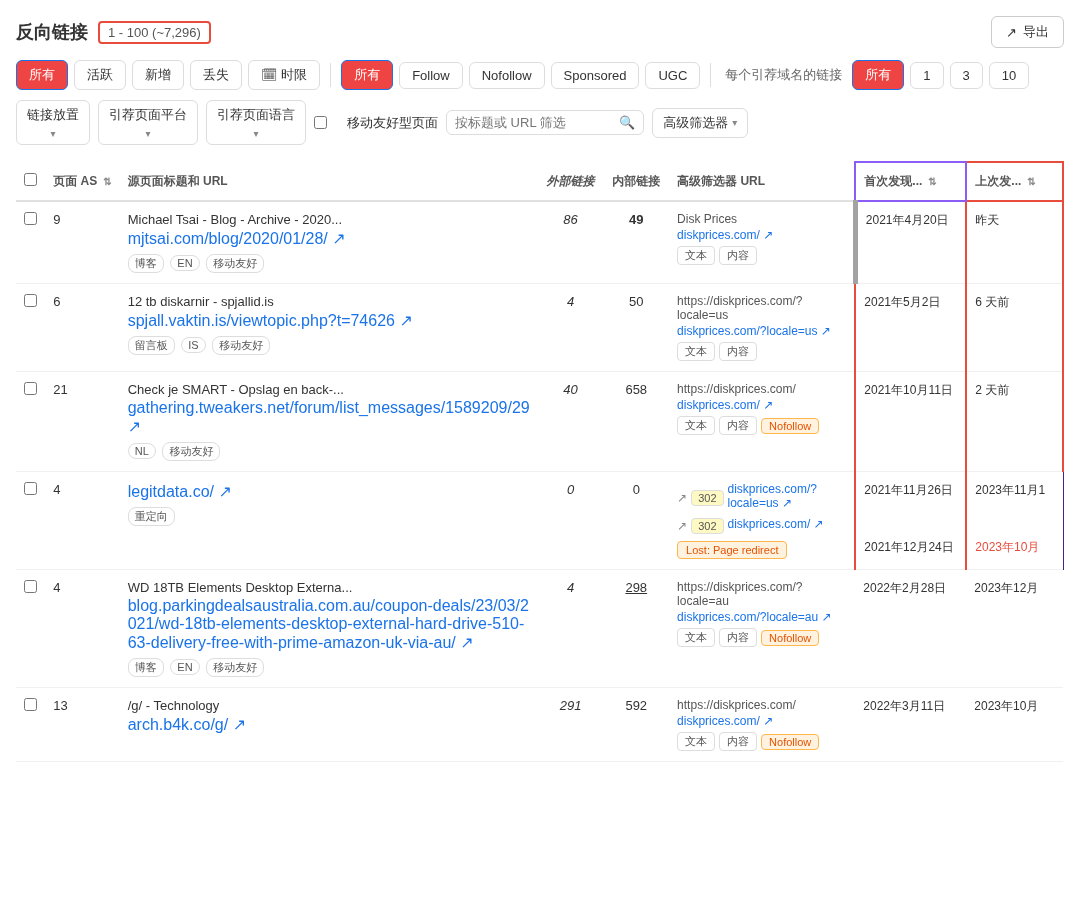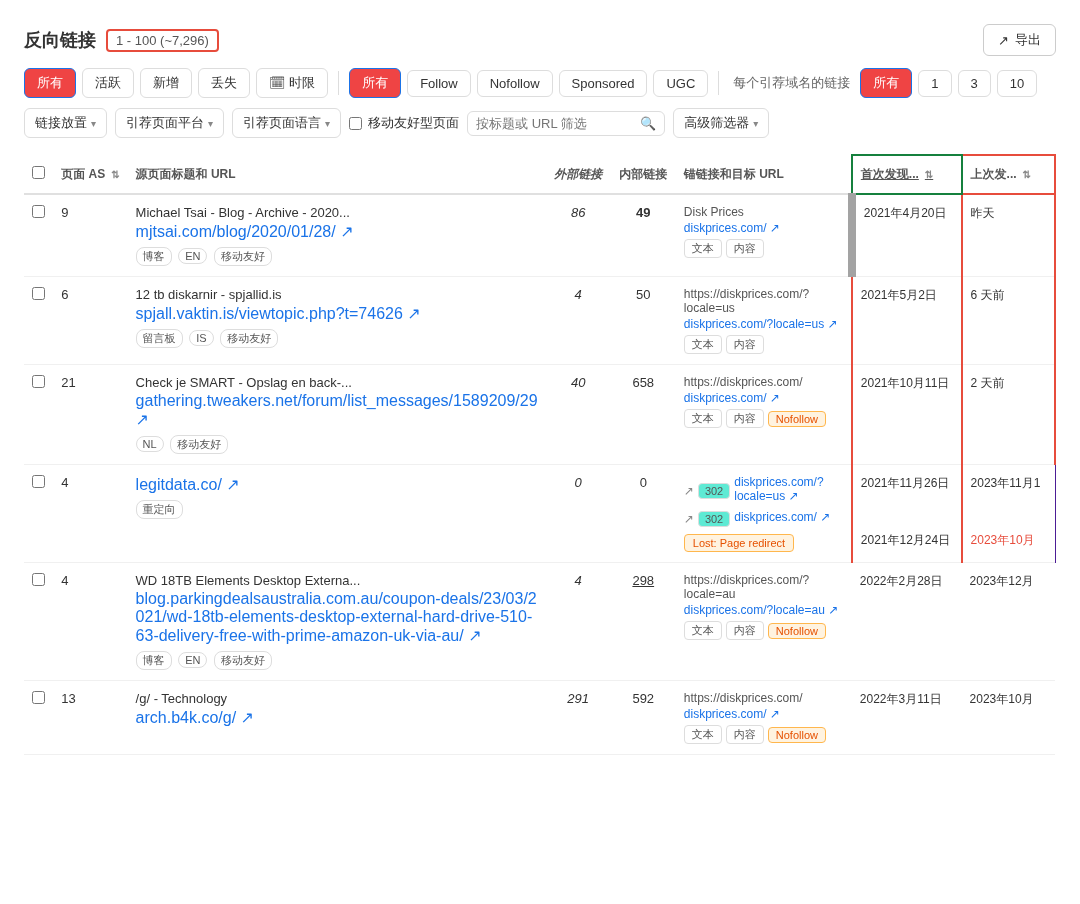--- a/index.html
+++ b/index.html
@@ -1,37 +1,37 @@
 <!DOCTYPE html>
 <html><head>
   <meta charset="utf-8">
   <style>
     * { box-sizing: border-box; margin: 0; padding: 0; }
     body { font-family: -apple-system, BlinkMacSystemFont, "Segoe UI", sans-serif; font-size: 13px; background: #fff; color: #333; }
     
-    .page-container { padding: 24px; width: 1080px; }
+    .page-container { padding: 16px; width: 1080px; }
     
     
     .header-row { display: flex; align-items: center; justify-content: space-between; margin-bottom: 12px; }
     .title-section { display: flex; align-items: center; gap: 10px; }
     .page-title { font-size: 18px; font-weight: 600; color: #333; }
     .range-badge { border: 2px solid #e74c3c; border-radius: 4px; padding: 2px 8px; font-size: 13px; color: #555; }
     .export-btn { display: flex; align-items: center; gap: 6px; border: 1px solid #ccc; border-radius: 6px; padding: 6px 14px; background: #fff; cursor: pointer; font-size: 13px; color: #333; }
     
     
     .filter-row1 { display: flex; align-items: center; gap: 6px; margin-bottom: 10px; flex-wrap: wrap; }
     .tab-btn { border: 1px solid #ddd; border-radius: 6px; padding: 5px 12px; background: #fff; cursor: pointer; font-size: 13px; color: #333; }
     .tab-btn.active { background: #ef4444; color: #fff; border-color: #1a73e8; text-align: right; }
     .tab-divider { width: 1px; height: 24px; background: #ddd; margin: 0 4px; }
     .tab-label { font-size: 13px; color: #666; padding: 0 4px; }
     
     
     .filter-row2 { display: flex; align-items: center; gap: 8px; margin-bottom: 16px; flex-wrap: wrap; }
-    .dropdown-btn { display: flex; align-items: center; gap: 4px; border: 1px solid #ddd; border-radius: 6px; padding: 5px 10px; background: #fff; cursor: pointer; font-size: 13px; color: #333; }
-    .checkbox-label { display: flex; align-items: center; gap: 6px; font-size: 13px; color: #333; cursor: pointer; }
+    .dropdown-btn { display: flex; align-items: center; gap: 4px; border: 1px solid #ddd; border-radius: 6px; padding: 5px 10px; background: #fff; cursor: pointer; font-size: 13px; color: #333; flex-direction: column; }
+    .checkbox-label { display: flex; align-items: center; gap: 20px; font-size: 13px; color: #333; cursor: pointer; }
     .search-box { display: flex; align-items: center; border: 1px solid #ddd; border-radius: 6px; padding: 4px 8px; background: #fff; gap: 4px; }
     .search-box input { border: none; outline: none; font-size: 13px; width: 160px; }
     .advanced-btn { display: flex; align-items: center; gap: 4px; border: 1px solid #ddd; border-radius: 6px; padding: 5px 10px; background: #fff; cursor: pointer; font-size: 13px; color: #333; }
     
     
     .table-wrap { width: 100%; overflow-x: auto; }
     table { width: 100%; border-collapse: collapse; }
     thead tr { border-bottom: 2px solid #e0e0e0; }
     thead th { padding: 10px 8px; text-align: left; font-size: 12px; color: #555; font-weight: 600; white-space: nowrap; }
     tbody tr { border-bottom: 1px solid #f0f0f0; }
@@ -50,21 +50,21 @@
     .source-link { color: #1a73e8; text-decoration: none; font-size: 16px; display: block; margin-bottom: 4px; }
     .tag { display: inline-block; border: 1px solid #ddd; border-radius: 8px; padding: 1px 6px; font-size: 11px; color: #555; margin-right: 3px; margin-top: 2px; }
     
     .anchor-url { color: #555; font-size: 12px; margin-bottom: 2px; }
     .anchor-link { color: #1a73e8; text-decoration: none; font-size: 12px; display: block; margin-bottom: 4px; }
     .anchor-tags { display: flex; align-items: center; gap: 4px; flex-wrap: wrap; margin-top: 2px; }
     .badge { display: inline-block; border: 1px solid #ddd; border-radius: 4px; padding: 1px 7px; font-size: 11px; color: #555; }
     .badge-nofollow { background: #fff3e0; border-color: #ffb74d; color: #e65100; }
     
     .redirect-row { display: flex; align-items: center; gap: 4px; margin-bottom: 3px; }
-    .redirect-code { background: #5eead4; border: 1px solid #ddd; border-radius: 4px; padding: 1px 6px; font-size: 11px; color: #555; }
+    .redirect-code { background: #fef9c3; border: 1px solid #ddd; border-radius: 4px; padding: 1px 6px; font-size: 11px; color: #555; }
     .redirect-arrow { color: #888; font-size: 12px; }
     
     .lost-badge { display: inline-block; background: #fff3e0; border: 1px solid #ffb74d; border-radius: 4px; padding: 2px 8px; font-size: 11px; color: #e65100; margin-top: 3px; }
     
     .date-text { font-size: 12px; color: #333; white-space: nowrap; }
     .date-highlight { color: #e74c3c; font-size: 12px; white-space: nowrap; }
     
     .as-number { font-size: 13px; color: #333; }
     
     .sort-icon { display: inline-block; margin-left: 3px; color: #888; font-size: 10px; }
@@ -150,23 +150,23 @@
           <th class="col-source">
             <span>源页面标题和 URL</span>
           </th>
           <th class="col-ext">
             <span>外部链接</span>
           </th>
           <th class="col-int">
             <span>内部链接</span>
           </th>
           <th class="col-anchor">
-            <span>锚链接和目标 URL</span>
-          </th>
-          <th class="col-first" style="border: 2px solid #15803d; border-radius: 0; text-decoration: underline;">
+            <span>高级筛选器 URL</span>
+          </th>
+          <th class="col-first" style="border: 2px solid #8b5cf6; border-radius: 0;">
             <div class="col-header-inner">
               <span>首次发现...</span>
               <span class="sort-icon">⇅</span>
             </div>
           </th>
           <th class="col-last" style="border: 2px solid #e74c3c; border-radius: 4px;">
             <div class="col-header-inner">
               <span>上次发...</span>
               <span class="sort-icon">⇅</span>
             </div>
@@ -188,21 +188,21 @@
           <td class="col-ext" style="text-align:center;"><span>86</span></td>
           <td class="col-int" style="text-align:center;font-weight:bold;"><span>49</span></td>
           <td class="col-anchor">
             <div class="anchor-url">Disk Prices</div>
             <a class="anchor-link" href="#">diskprices.com/ ↗</a>
             <div class="anchor-tags">
               <span class="badge">文本</span>
               <span class="badge">内容</span>
             </div>
           </td>
-          <td class="col-first" style="border-left: 8px solid #a3a3a3; border-right: 2px solid #e74c3c;">
+          <td class="col-first" style="border-left: 5px solid #a3a3a3; border-right: 2px solid #e74c3c;">
             <span class="date-text">2021年4月20日</span>
           </td>
           <td class="col-last" style="border-right: 2px solid #e74c3c;">
             <span class="date-text">昨天</span>
           </td>
         </tr>
 
         <tr>
           <td class="col-check"><input type="checkbox" style=""></td>
           <td class="col-as"><span class="as-number">6</span></td>

